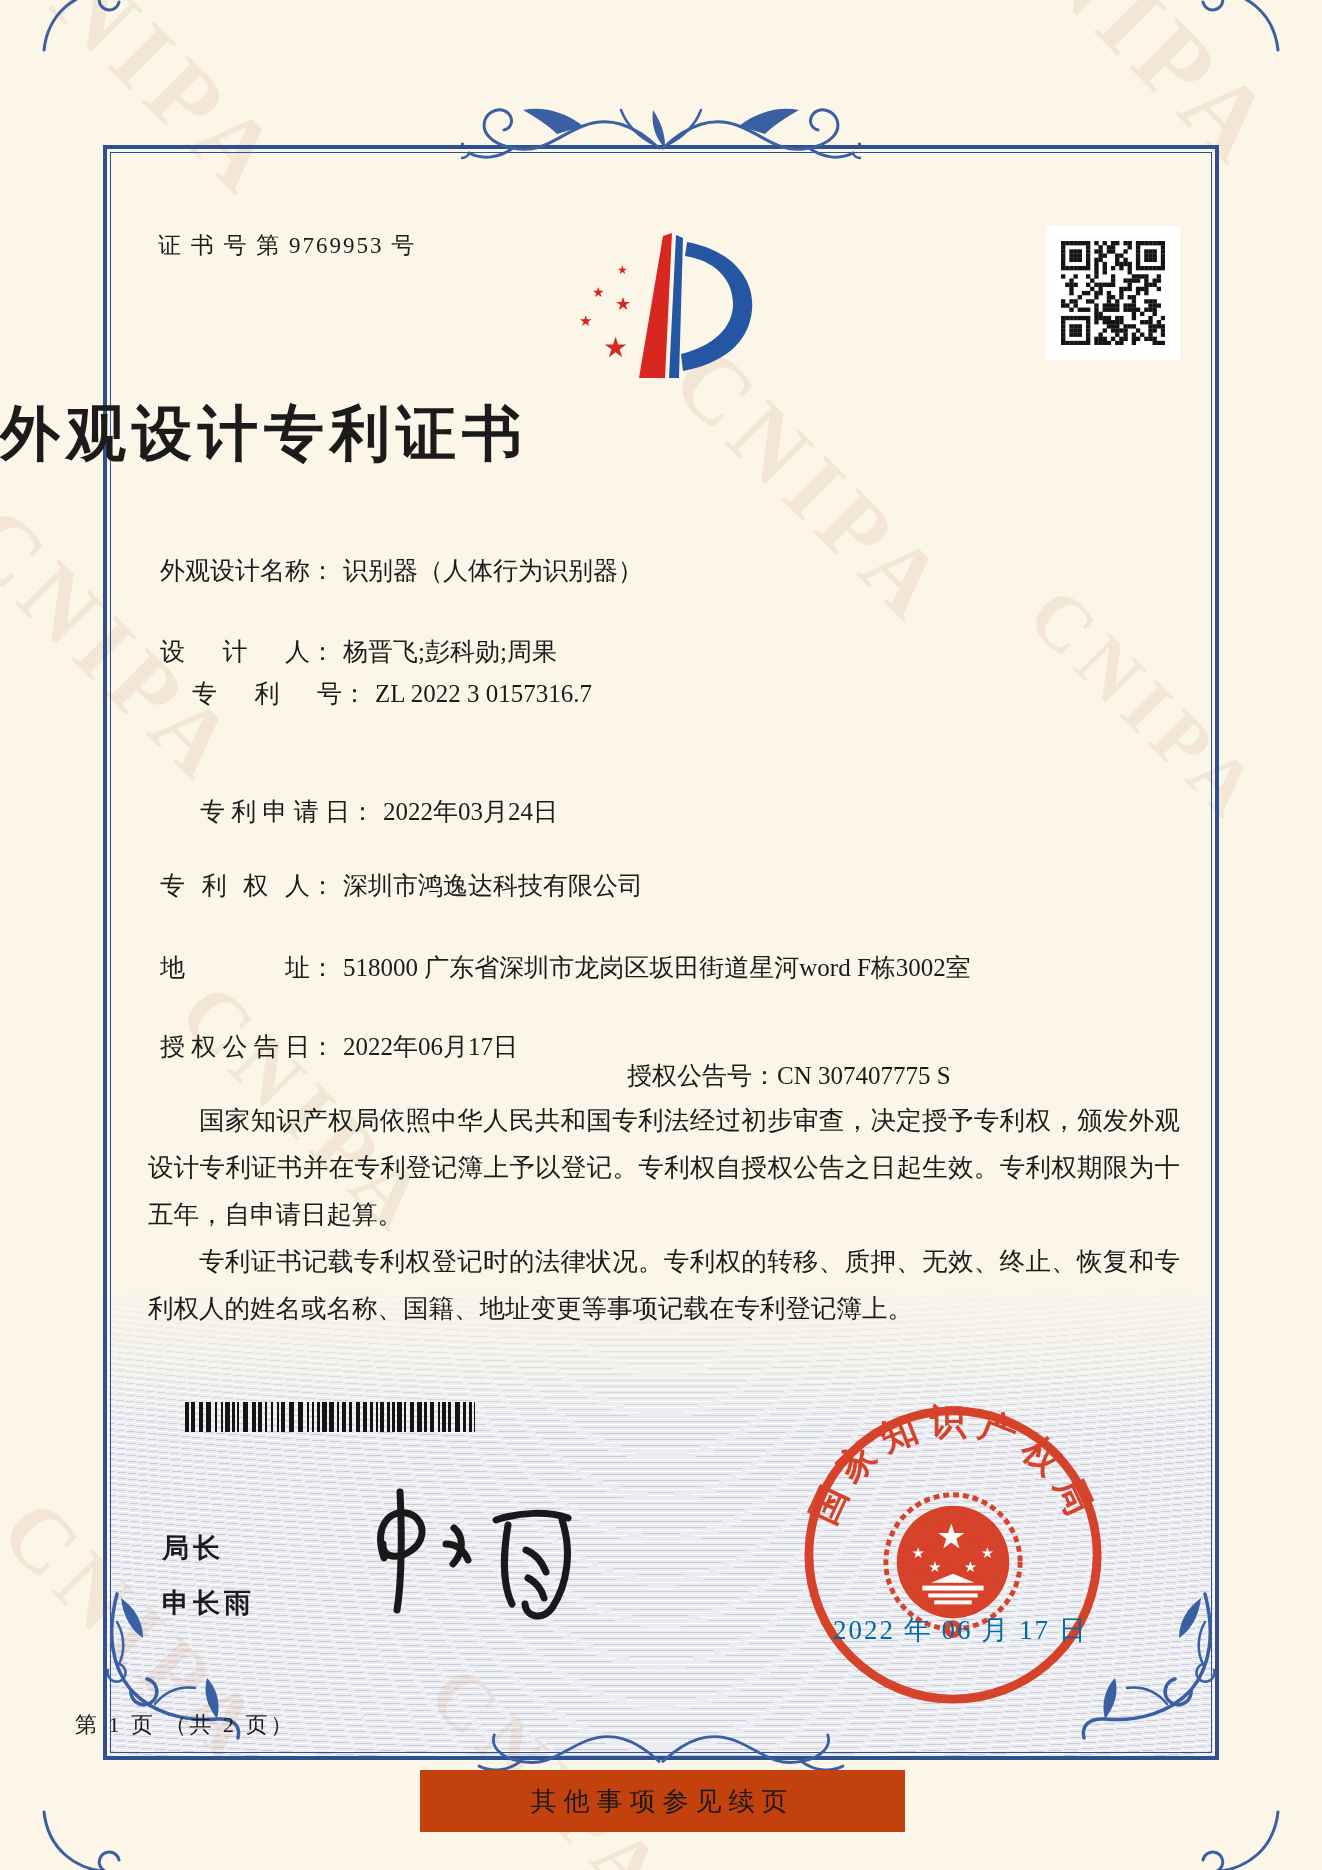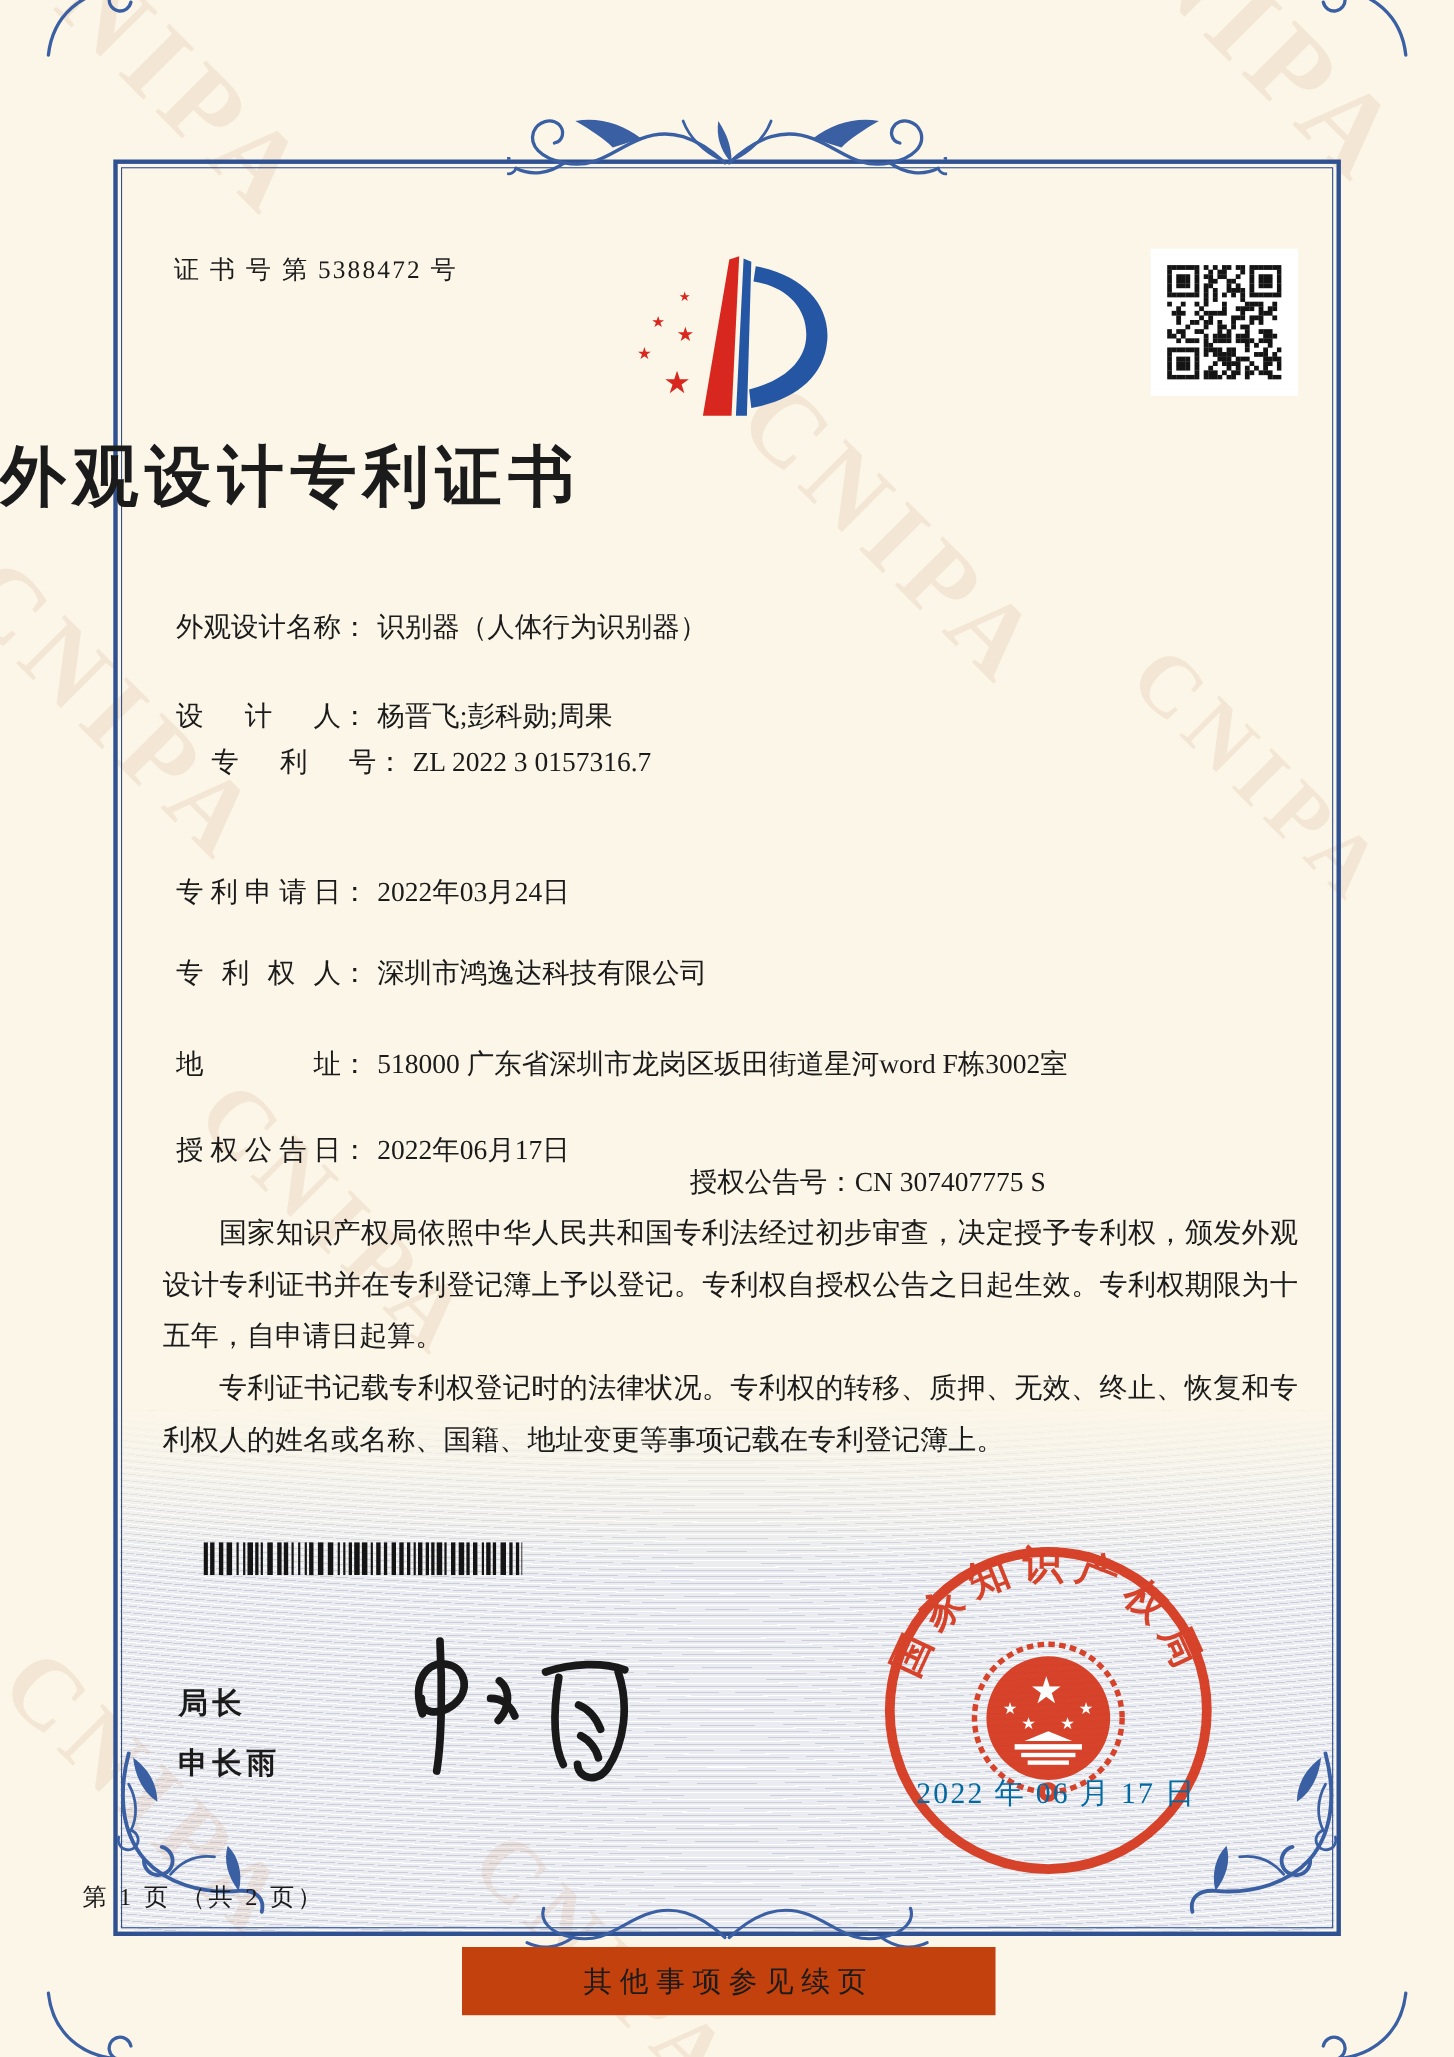--- a/index.html
+++ b/index.html
@@ -176,21 +176,21 @@
   <svg class="orn" style="left:1192px;top:-16px;transform:scaleX(-1);" width="90" height="70" viewBox="0 0 90 70">
     <path d="M4,66 C8,30 34,8 70,6 M70,6 a10,10 0 1 0 9,12" stroke="#3a5fa3" stroke-width="3" fill="none" stroke-linecap="round"></path>
   </svg>
   <svg class="orn" style="left:40px;top:1808px;transform:scaleY(-1);" width="90" height="70" viewBox="0 0 90 70">
     <path d="M4,66 C8,30 34,8 70,6 M70,6 a10,10 0 1 0 9,12" stroke="#3a5fa3" stroke-width="3" fill="none" stroke-linecap="round"></path>
   </svg>
   <svg class="orn" style="left:1192px;top:1808px;transform:scale(-1,-1);" width="90" height="70" viewBox="0 0 90 70">
     <path d="M4,66 C8,30 34,8 70,6 M70,6 a10,10 0 1 0 9,12" stroke="#3a5fa3" stroke-width="3" fill="none" stroke-linecap="round"></path>
   </svg>
 
-  <div class="certno">证 书 号 第 5388472 号</div>
+  <div class="certno">证 书 号 第 9769953 号</div>
 
   <svg class="logo" width="190" height="160" viewBox="0 0 190 160">
     <polygon points="88,10 97,7 90,152 64,152" fill="#d8271f"></polygon>
     <polygon points="101,9 108,12 104,152 94,152" fill="#2456a4"></polygon>
     <path d="M112,16 C156,24 180,52 177,84 C174,118 146,138 108,145 L106,128 C138,120 158,102 158,78 C158,52 138,34 110,30 Z" fill="#2456a4"></path>
     <text x="42" y="48" font-size="12" fill="#d8271f">★</text>
     <text x="17" y="71" font-size="14" fill="#d8271f">★</text>
     <text x="40" y="84" font-size="18" fill="#d8271f">★</text>
     <text x="4" y="100" font-size="15" fill="#d8271f">★</text>
     <text x="28" y="131" font-size="28" fill="#d8271f">★</text>
@@ -512,21 +512,21 @@
 
   <div class="frow" style="top:553px;">
     <span class="flabel">外观设计名称</span><span class="fcolon">：</span><span class="fvalue">识别器（人体行为识别器）</span>
   </div>
   <div class="frow" style="top:634px;">
     <span class="flabel">设计人</span><span class="fcolon">：</span><span class="fvalue">杨晋飞;彭科勋;周果</span>
   </div>
   <div class="frow" style="top:676px;margin-left:32px;">
     <span class="flabel">专利号</span><span class="fcolon">：</span><span class="fvalue">ZL 2022 3 0157316.7</span>
   </div>
-  <div class="frow" style="top:794px;">
+  <div class="frow" style="top:794px;margin-left:40px;">
     <span class="flabel">专利申请日</span><span class="fcolon">：</span><span class="fvalue">2022年03月24日</span>
   </div>
   <div class="frow" style="top:868px;">
     <span class="flabel">专利权人</span><span class="fcolon">：</span><span class="fvalue">深圳市鸿逸达科技有限公司</span>
   </div>
   <div class="frow" style="top:950px;">
     <span class="flabel">地址</span><span class="fcolon">：</span><span class="fvalue wrap">518000 广东省深圳市龙岗区坂田街道星河word F栋3002室</span>
   </div>
   <div class="frow grant" style="top:1029px;">
     <span class="flabel">授权公告日</span><span class="fcolon">：</span><span class="fvalue">2022年06月17日</span>

